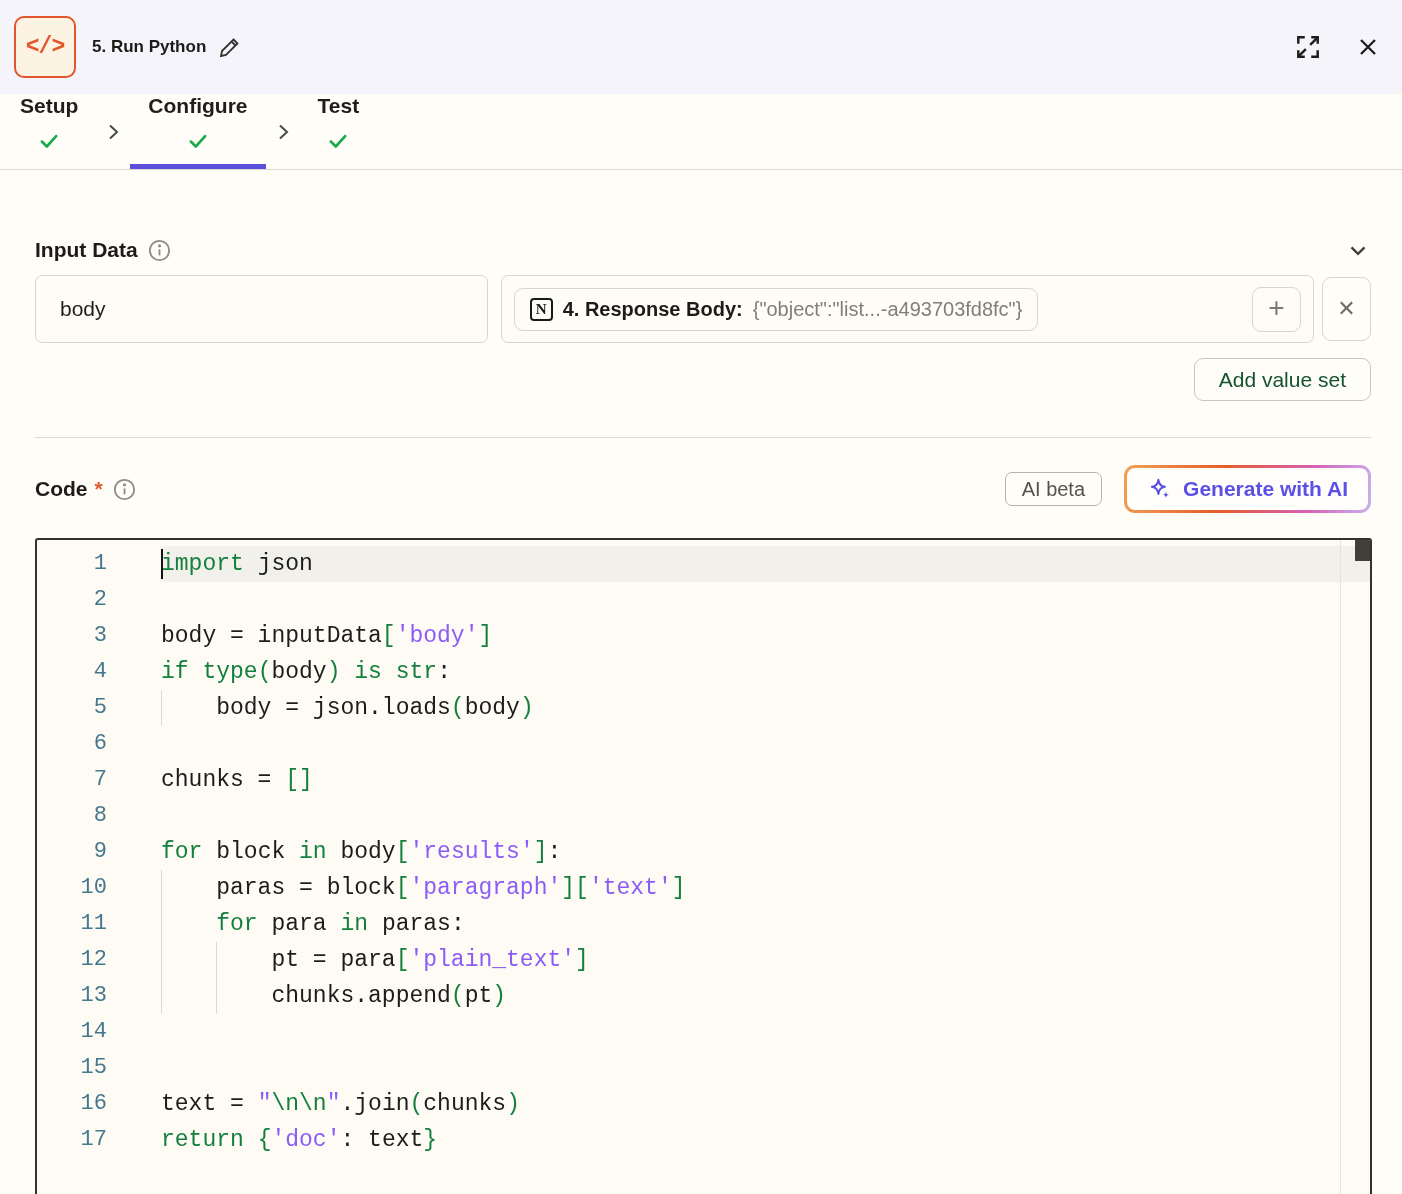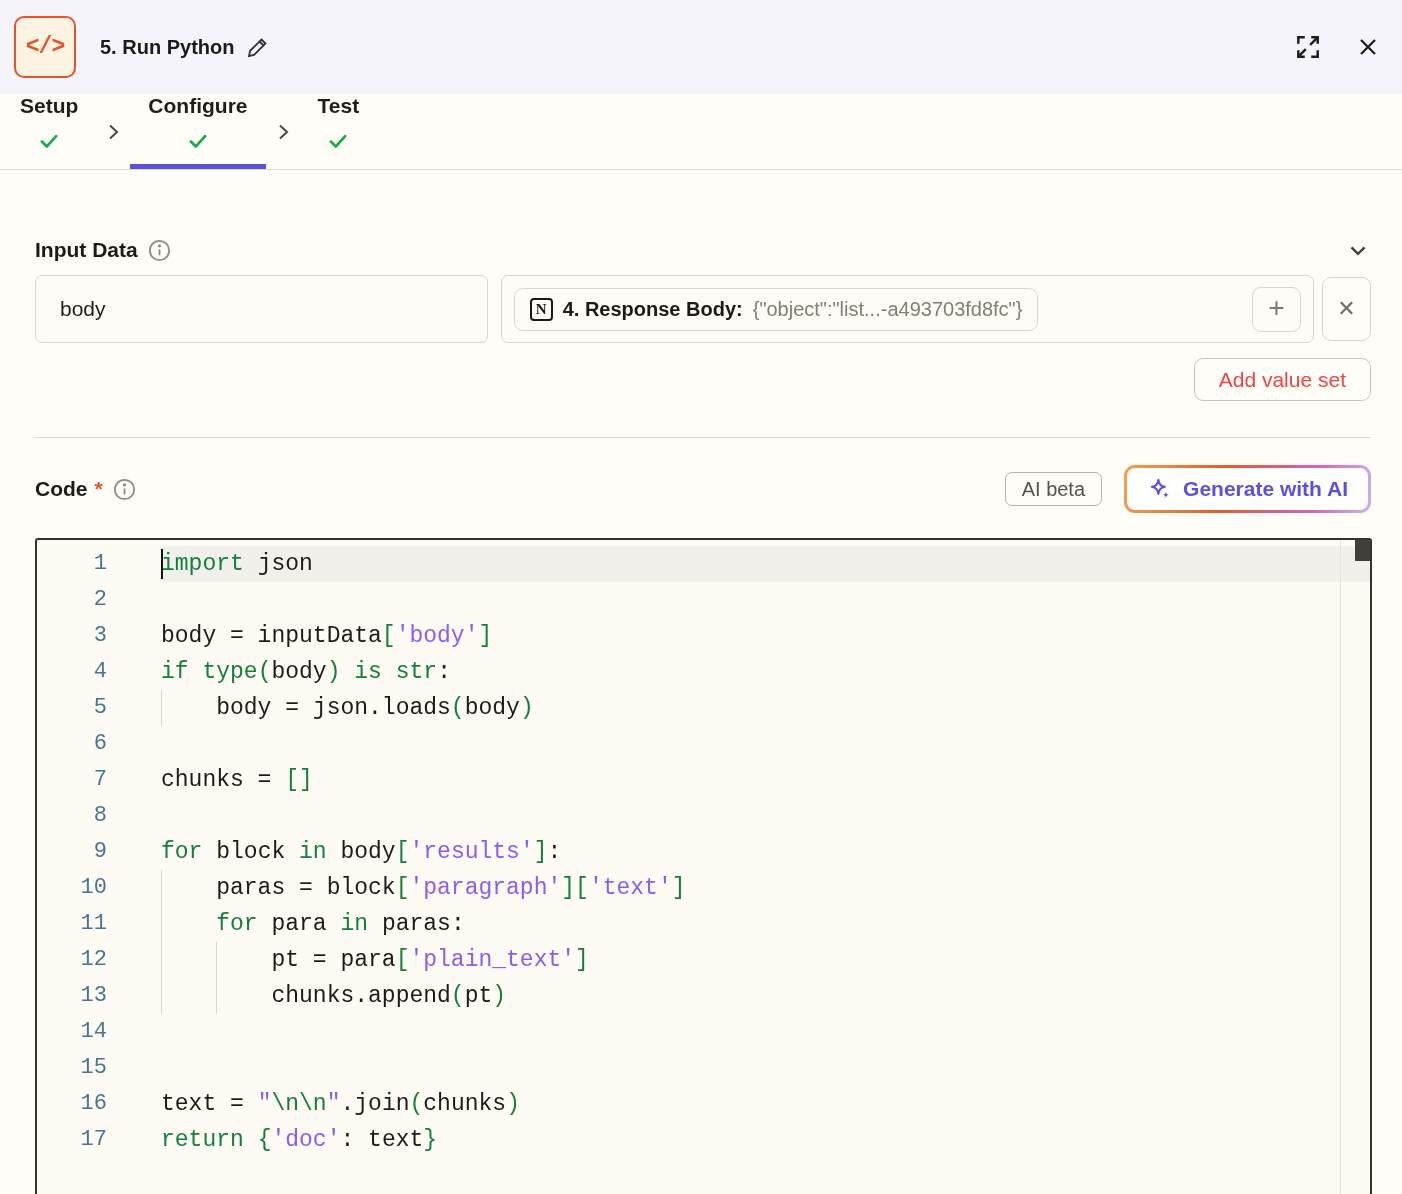--- a/index.html
+++ b/index.html
@@ -5,21 +5,21 @@
   * { margin:0; padding:0; box-sizing:border-box; }
   html,body { background:#fffdf8; }
   body { font-family:"Liberation Sans", sans-serif; color:#1f1e1b; }
   .app { position:relative; width:1402px; height:1194px; background:#fffdf8; overflow:hidden; }
 
   
   .hdr { height:94px; background:#f5f4fb; display:flex; align-items:center; padding:0 22px 0 14px; }
   .app-icon { width:62px; height:62px; border:2.5px solid #e2552d; border-radius:10px; background:#fdf3e3;
     display:flex; align-items:center; justify-content:center; }
   .app-icon span { font-family:"Liberation Mono", monospace; font-weight:bold; font-size:23px; color:#e2552d; letter-spacing:-1px; }
-  .hdr h1 { font-size:20px; font-weight:bold; margin-left:24px; color:#1c1b18; }
+  .hdr h1 { font-size:17px; font-weight:bold; margin-left:16px; color:#1c1b18; }
   .hdr .pencil { margin-left:12px; cursor:pointer; }
   .hdr .spacer { flex:1; }
   .hicon { cursor:pointer; }
   .hicon + .hicon { margin-left:34px; }
 
   
   .tabs { height:76px; display:flex; align-items:center; border-bottom:1px solid #dcdad0; padding-left:2px; }
   .tab { position:relative; height:100%; display:flex; align-items:center; gap:12px; padding:0 18px; cursor:pointer;flex-direction:column; }
   .tab .tl { font-size:21px; font-weight:bold; color:#1f1e1b; }
   .tab.active::after { content:""; position:absolute; left:0; right:0; bottom:0; height:5px; background:#5a50dc; }
@@ -43,21 +43,21 @@
   .notion { width:23px; height:23px; border:2px solid #191916; border-radius:4px; display:flex; align-items:center; justify-content:center;
     font-family:"Liberation Serif", serif; font-weight:bold; font-size:15px; color:#191916; flex:none; }
   .pill b { font-size:20px; color:#1c1b18; white-space:nowrap; }
   .pill .muted { font-size:20px; color:#807f75; white-space:nowrap; }
   .sqbtn { width:49px; height:45px; border:1px solid #d8d6cc; border-radius:9px; background:transparent; font-size:28px;
     color:#7a7970; line-height:1; cursor:pointer; display:flex; align-items:center; justify-content:center; padding-bottom:3px;}
   .xbtn { width:49px; height:64px; margin-left:8px; align-self:center; border:1px solid #d8d6cc; border-radius:9px;
     background:transparent; font-size:22px; color:#6e6d64; cursor:pointer; }
   .row-right { display:flex; justify-content:flex-end; margin-top:15px; }
   .avs-btn { height:43px; padding:0 24px; border:1px solid #c9c7bd; border-radius:9px; background:transparent;
-    font-family:"Liberation Sans",sans-serif; font-size:21px; color:#ef4444; cursor:pointer; }
+    font-family:"Liberation Sans",sans-serif; font-size:21px; color:#14532d; cursor:pointer; }
 
   hr.div { border:none; border-top:1px solid #dcdad0; margin-top:36px; }
 
   .code-head { margin-top:27px; height:48px; }
   .aibeta { height:34px; padding:0 16px; border:1px solid #b5b4aa; border-radius:7px; background:transparent;
     font-size:20px; color:#55544c; font-family:"Liberation Sans",sans-serif; cursor:pointer; }
   .genai { height:48px; margin-left:22px; padding:16px 20px; display:flex; align-items:center; gap:10px; cursor:pointer;
     border:3px solid transparent; border-radius:11px; font-family:"Liberation Sans",sans-serif;
     background:linear-gradient(#fffefb,#fffefb) padding-box,
                linear-gradient(100deg,#f0a154,#e45c2d 40%,#d661b5 75%,#c7b2ee) border-box; }

